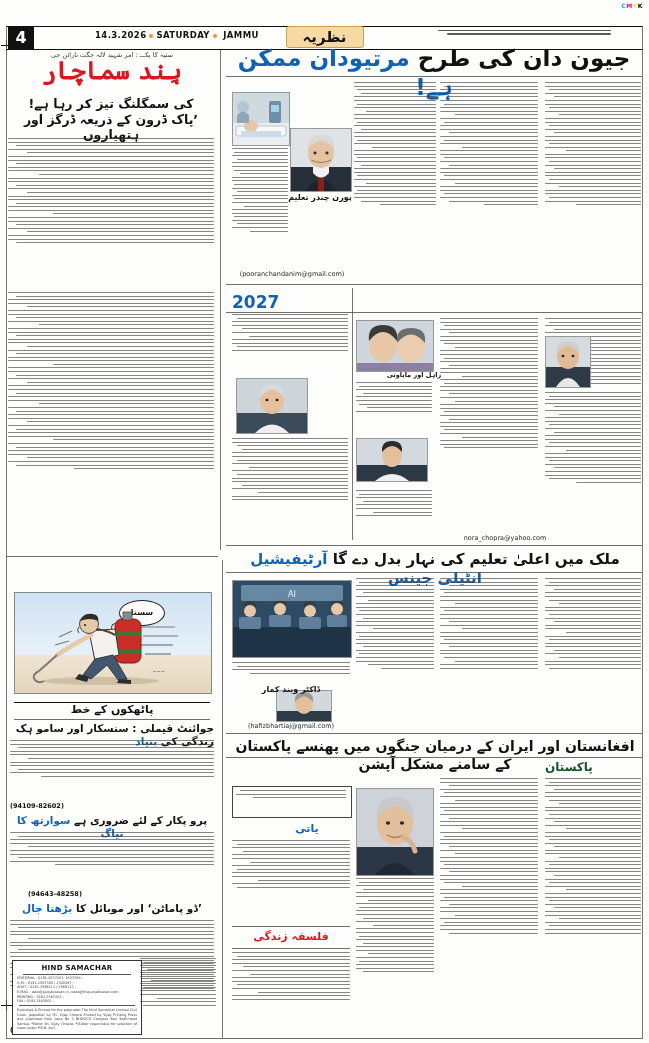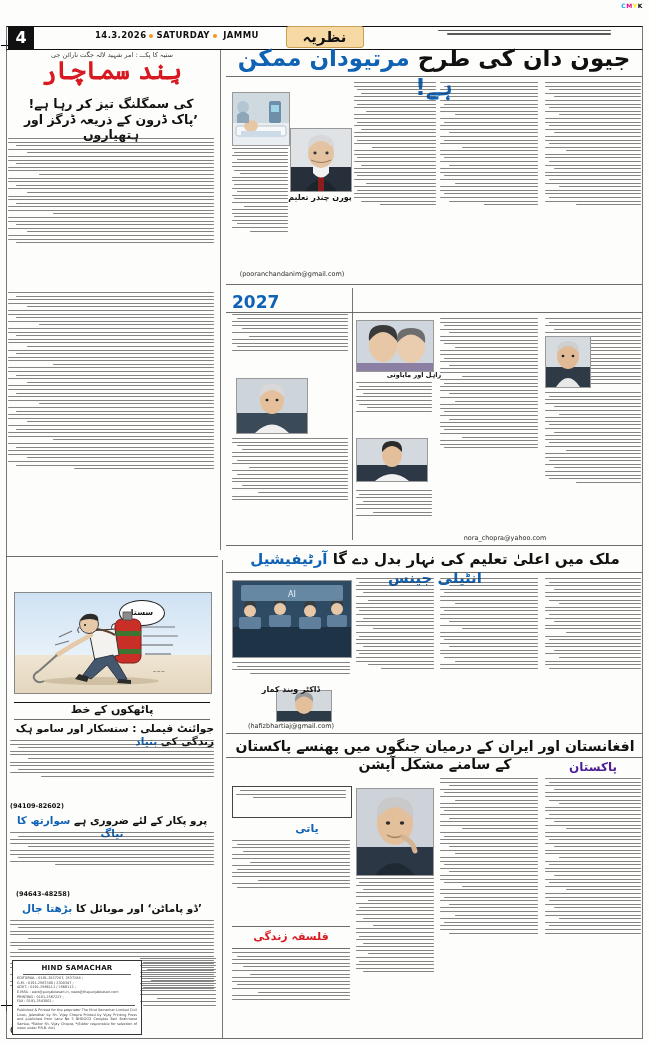--- a/index.html
+++ b/index.html
@@ -290,21 +290,21 @@
       <div class="ln s2"></div>
       <div class="ln s1"></div>
       <div class="ln s1"></div>
     <div class="ln s3"></div>
       <div class="ln s1"></div>
       <div class="ln s1"></div>
       <div class="ln s2"></div>
     <div class="ln s1"></div>
       <div class="ln s5"></div>
   </div>
-  <div class="phone" style="position:absolute;left:16px;top:890px;width:204px;">
+  <div class="phone" style="position:absolute;left:28px;top:890px;width:204px;">
     <span>(94643-48258)</span>
   </div>
 
   <div class="hl" style="position:absolute;left:10px;top:902px;width:204px;font-size:10.5px;">
     <span>’ڈو پاماٹن‘ اور موبائل کا</span>
     <span class="blue">بڑھتا جال</span>
   </div>
   <div class="body-col" style="position:absolute;left:10px;top:920px;width:204px;height:104px;">
     <div class="ln s1"></div>
       <div class="ln s1"></div>
@@ -847,21 +847,21 @@
   <div class="cap" style="position:absolute;left:232px;top:684px;width:118px;font-size:8px;">ڈاکٹر ویند کمار</div>
   <div class="byline" style="position:absolute;left:232px;top:722px;width:118px;">(hafizbhartiaj@gmail.com)</div>
 
   <div class="hrule" style="left:226px;top:733px;width:416px;"></div>
 
   <div class="hl" style="position:absolute;left:228px;top:738px;width:414px;font-size:14px;">
     <span>افغانستان اور ایران کے درمیان جنگوں میں پھنسے پاکستان کے سامنے مشکل آپشن</span>
   </div>
   <div class="hrule" style="left:226px;top:757px;width:416px;"></div>
 
-  <div class="hl" style="position:absolute;left:545px;top:760px;width:96px;font-size:12px;color:#4c1d95;text-align:center;">پاکستان</div>
+  <div class="hl" style="position:absolute;left:545px;top:760px;width:96px;font-size:12px;color:#14532d;text-align:left;">پاکستان</div>
 
   <div class="body-col" style="position:absolute;left:545px;top:778px;width:96px;height:254px;">
     <div class="ln s1"></div>
       <div class="ln s2"></div>
       <div class="ln s1"></div>
       <div class="ln s3"></div>
     <div class="ln s1"></div>
       <div class="ln s1"></div>
       <div class="ln s2"></div>
       <div class="ln s4"></div>

